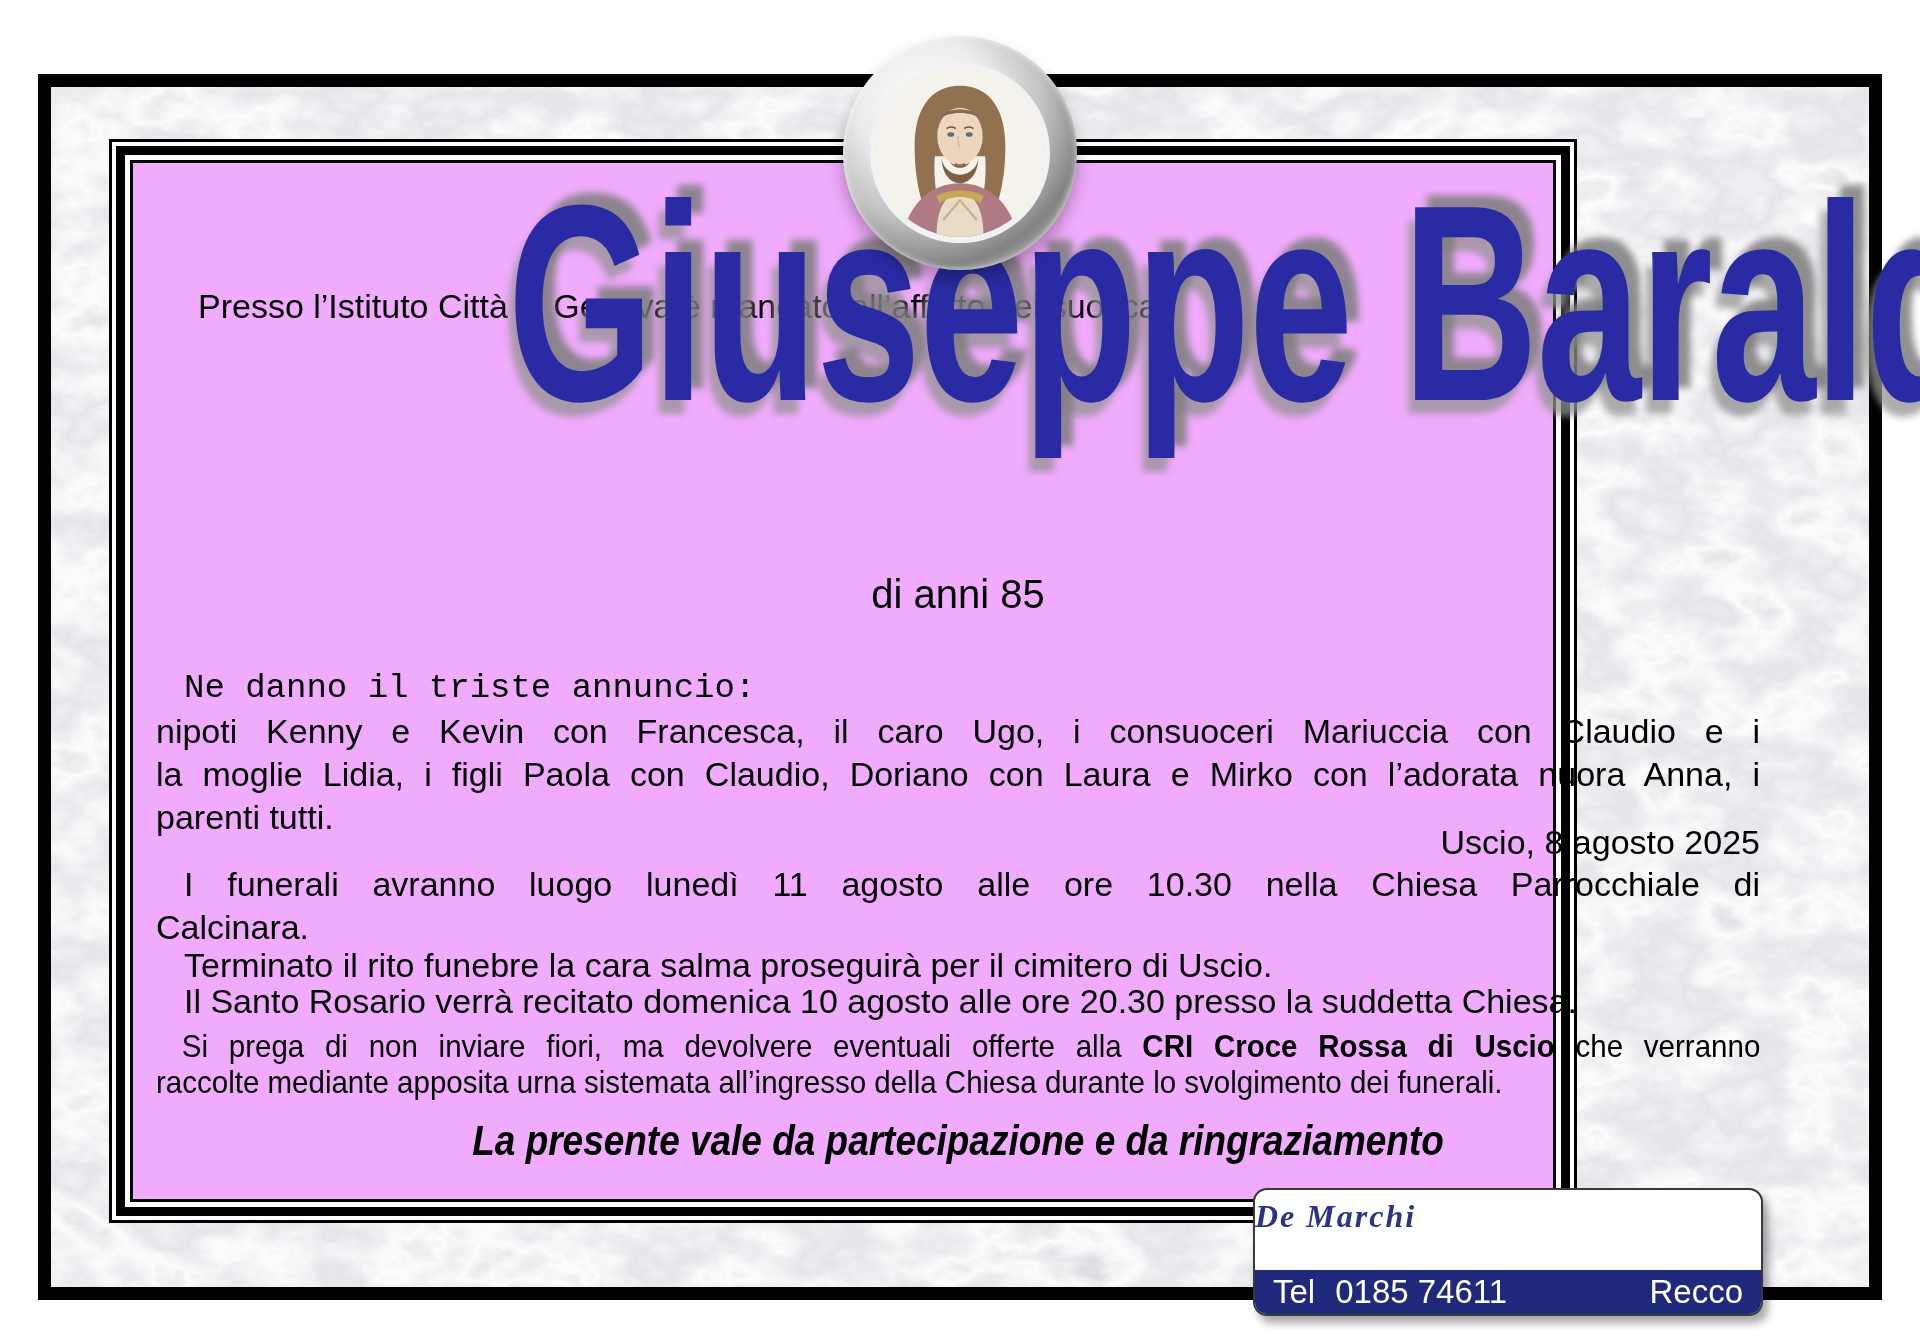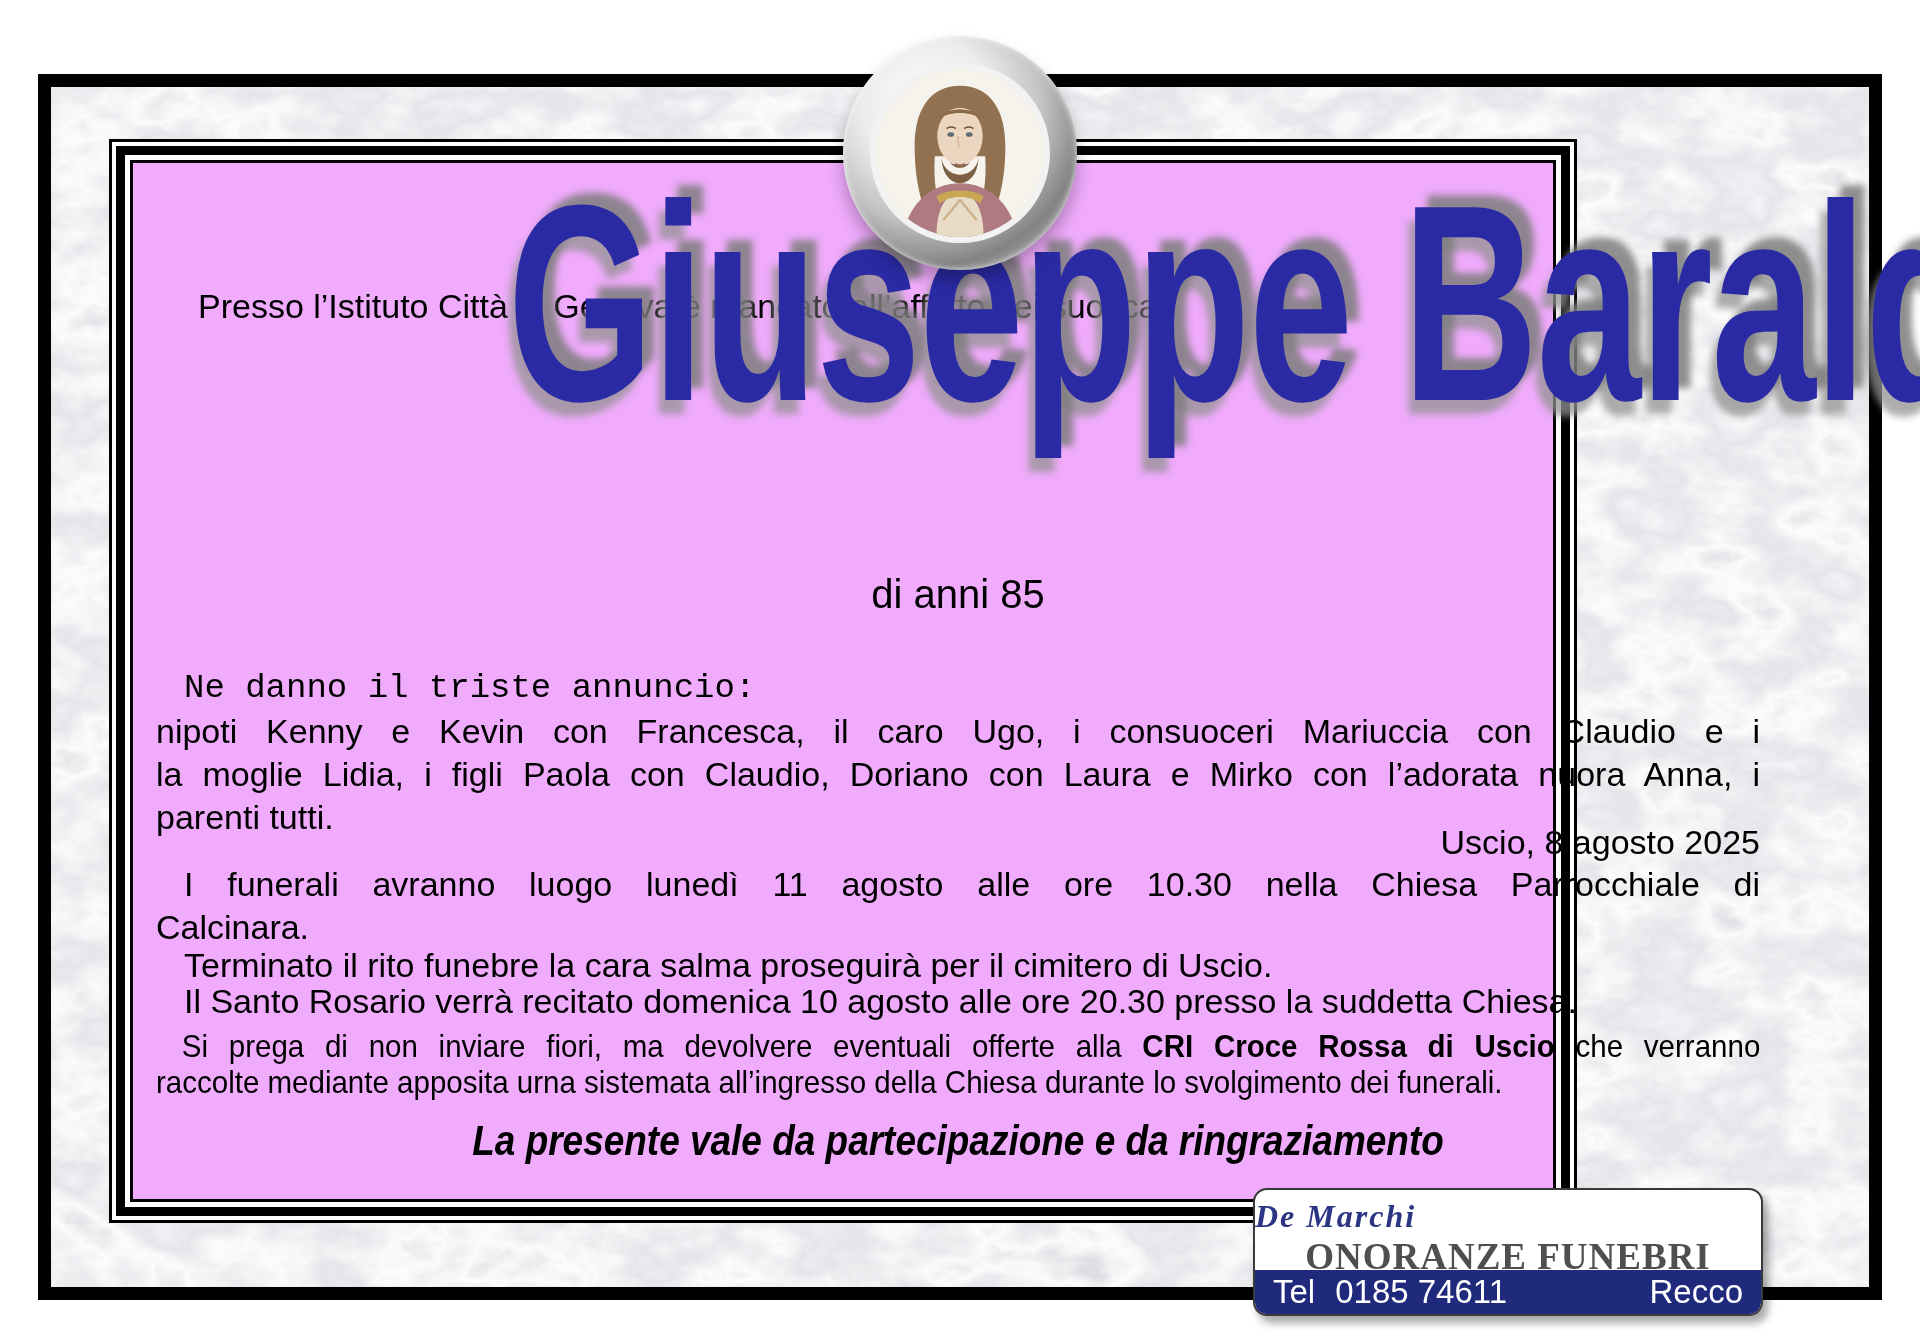--- a/index.html
+++ b/index.html
@@ -154,21 +154,20 @@
       <path d="M42,35.5 C43.5,34.2 46,34.2 47.5,35.5" stroke="#6b4f35" stroke-width="1" fill="none"></path>
       <path d="M52.5,35.5 C54,34.2 56.5,34.2 58,35.5" stroke="#6b4f35" stroke-width="1" fill="none"></path>
       <path d="M49,40 C48.6,43 48.6,45 50,46.5" stroke="#d8b89c" stroke-width="1" fill="none"></path>
       <path d="M47,56.5 C49,57.6 51,57.6 53,56.5" stroke="#9c6a5a" stroke-width="1.2" fill="none"></path>
     </svg>
   </div>
 </div>
 
 <div class="agency">
   <div class="agency-script">De Marchi</div>
-  <div class="agency-sub">ONORANZE FUNEBRI</div>
   <div class="agency-bar">
     <span class="tel-group">
       <span>Tel</span>
       <span>0185 74611</span>
     </span>
     <span class="spacer"></span>
     <span>Recco</span>
   </div>
 </div>
 

